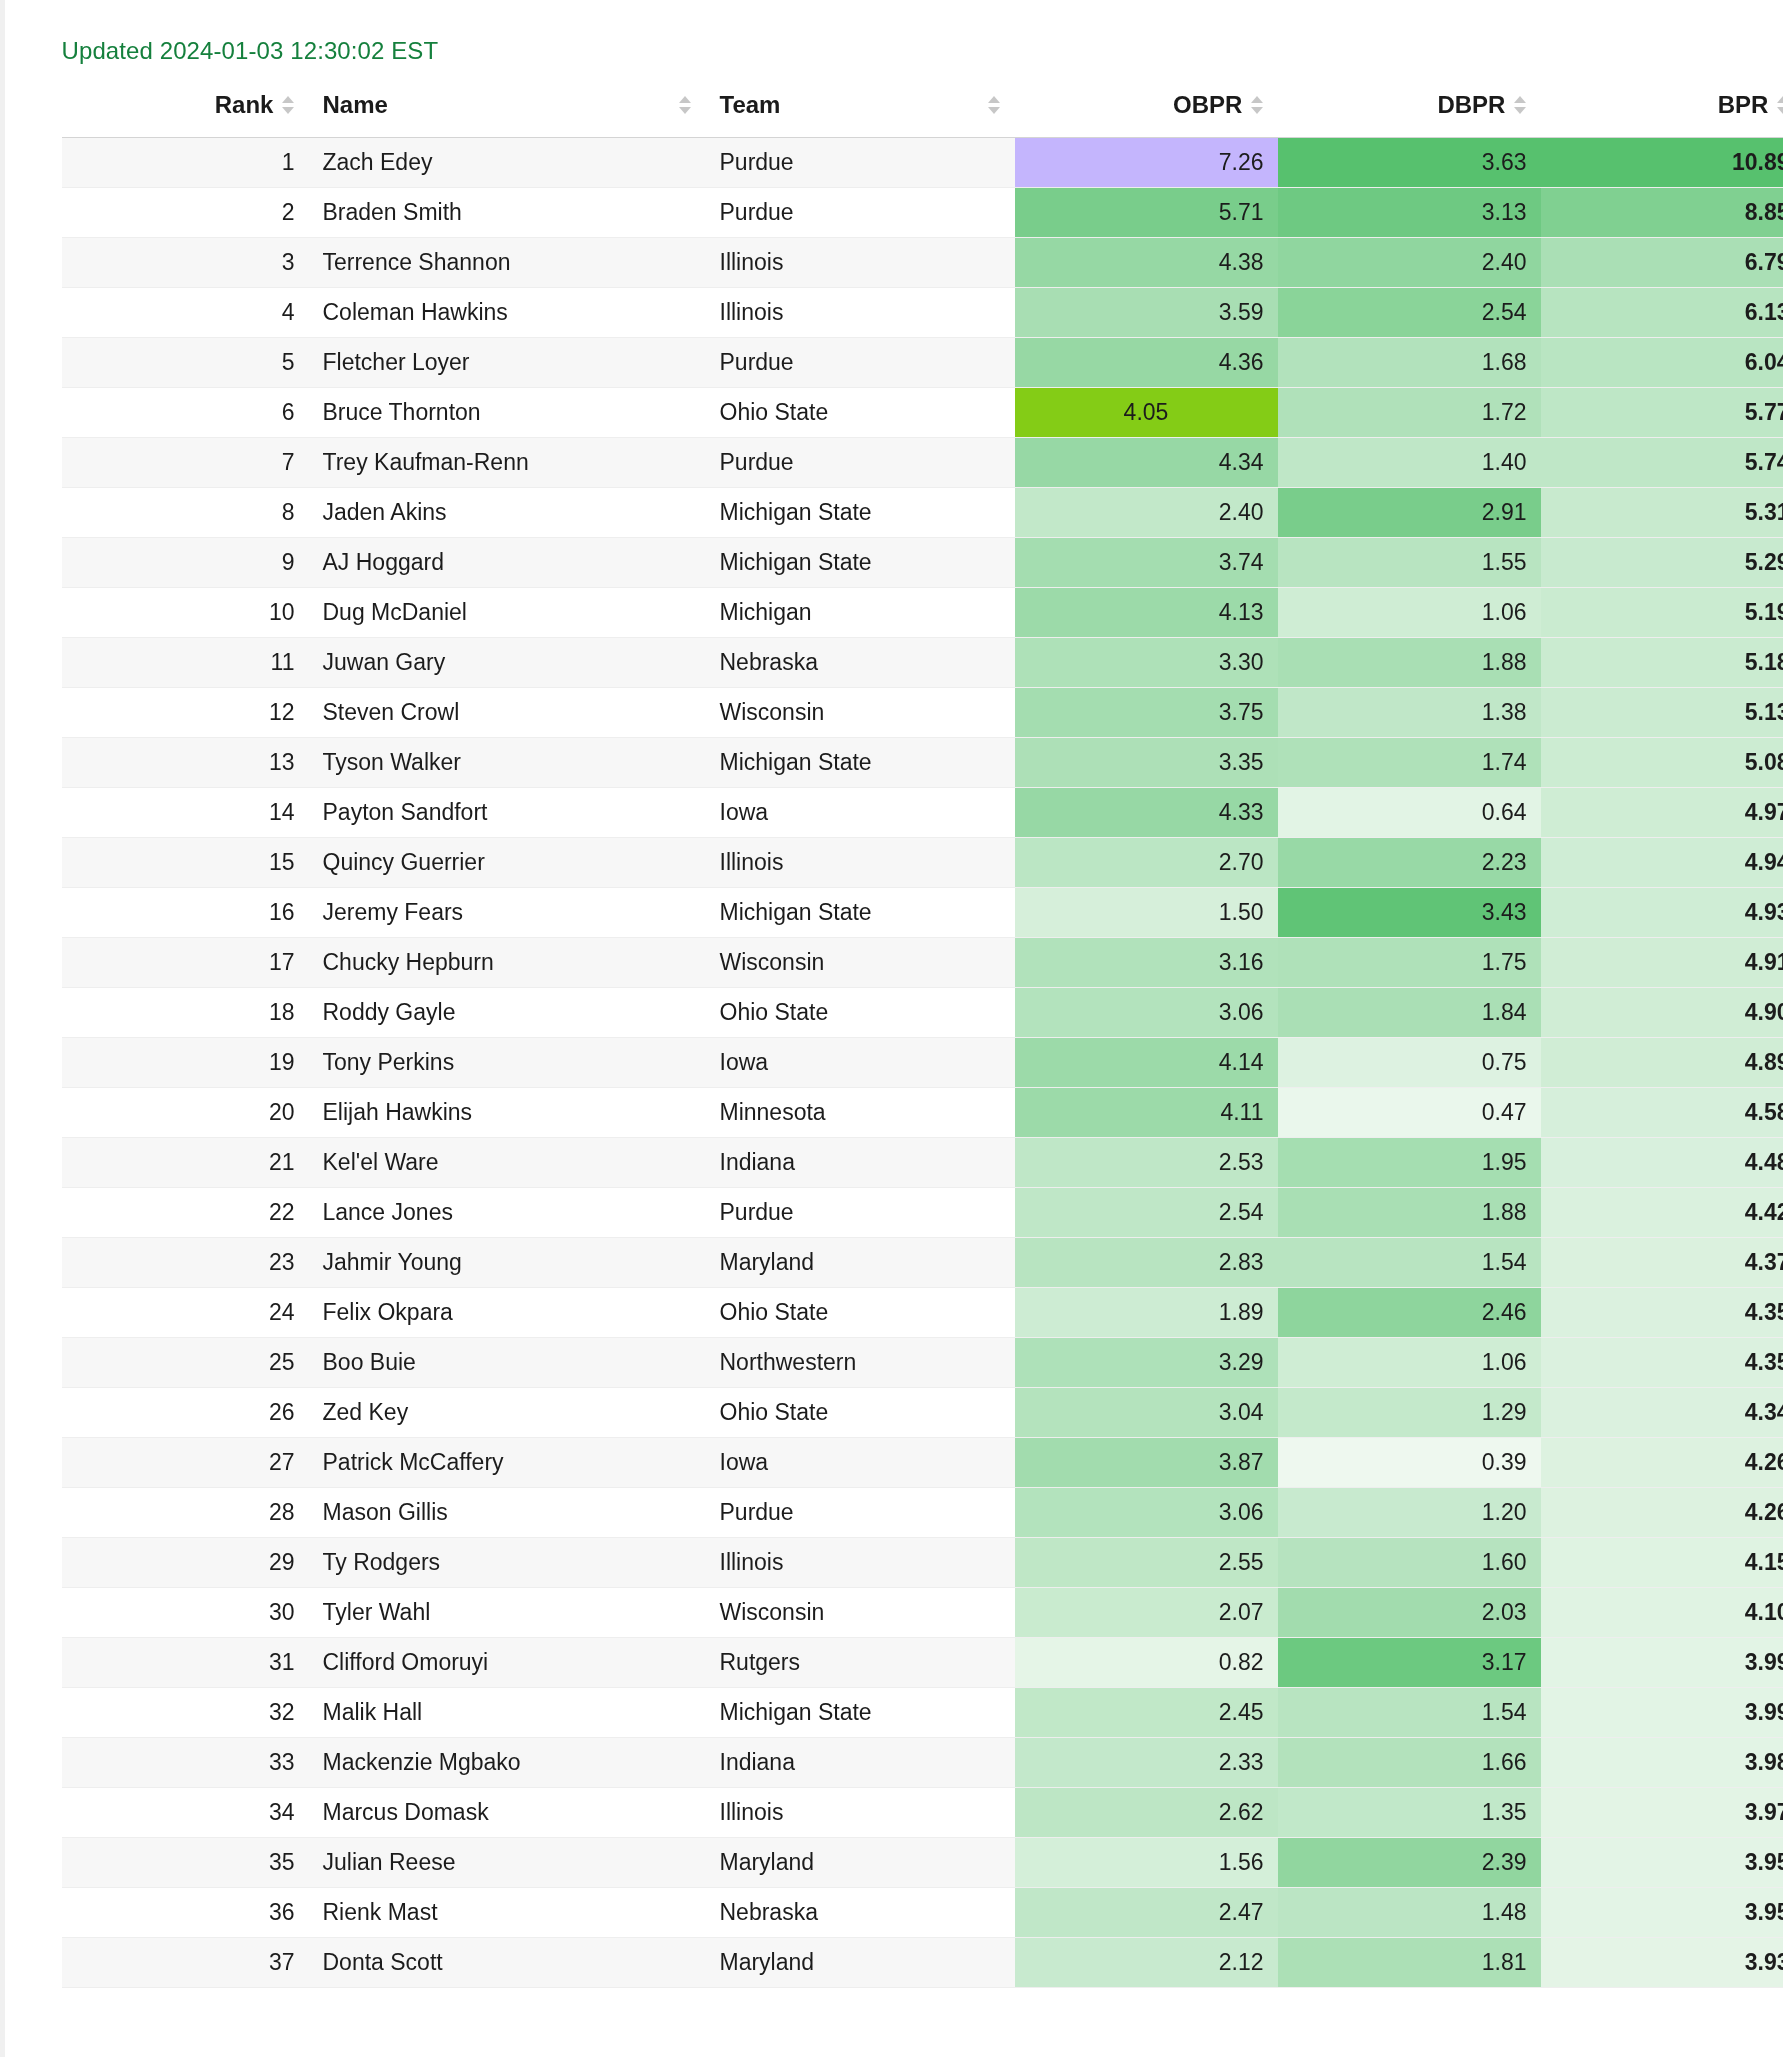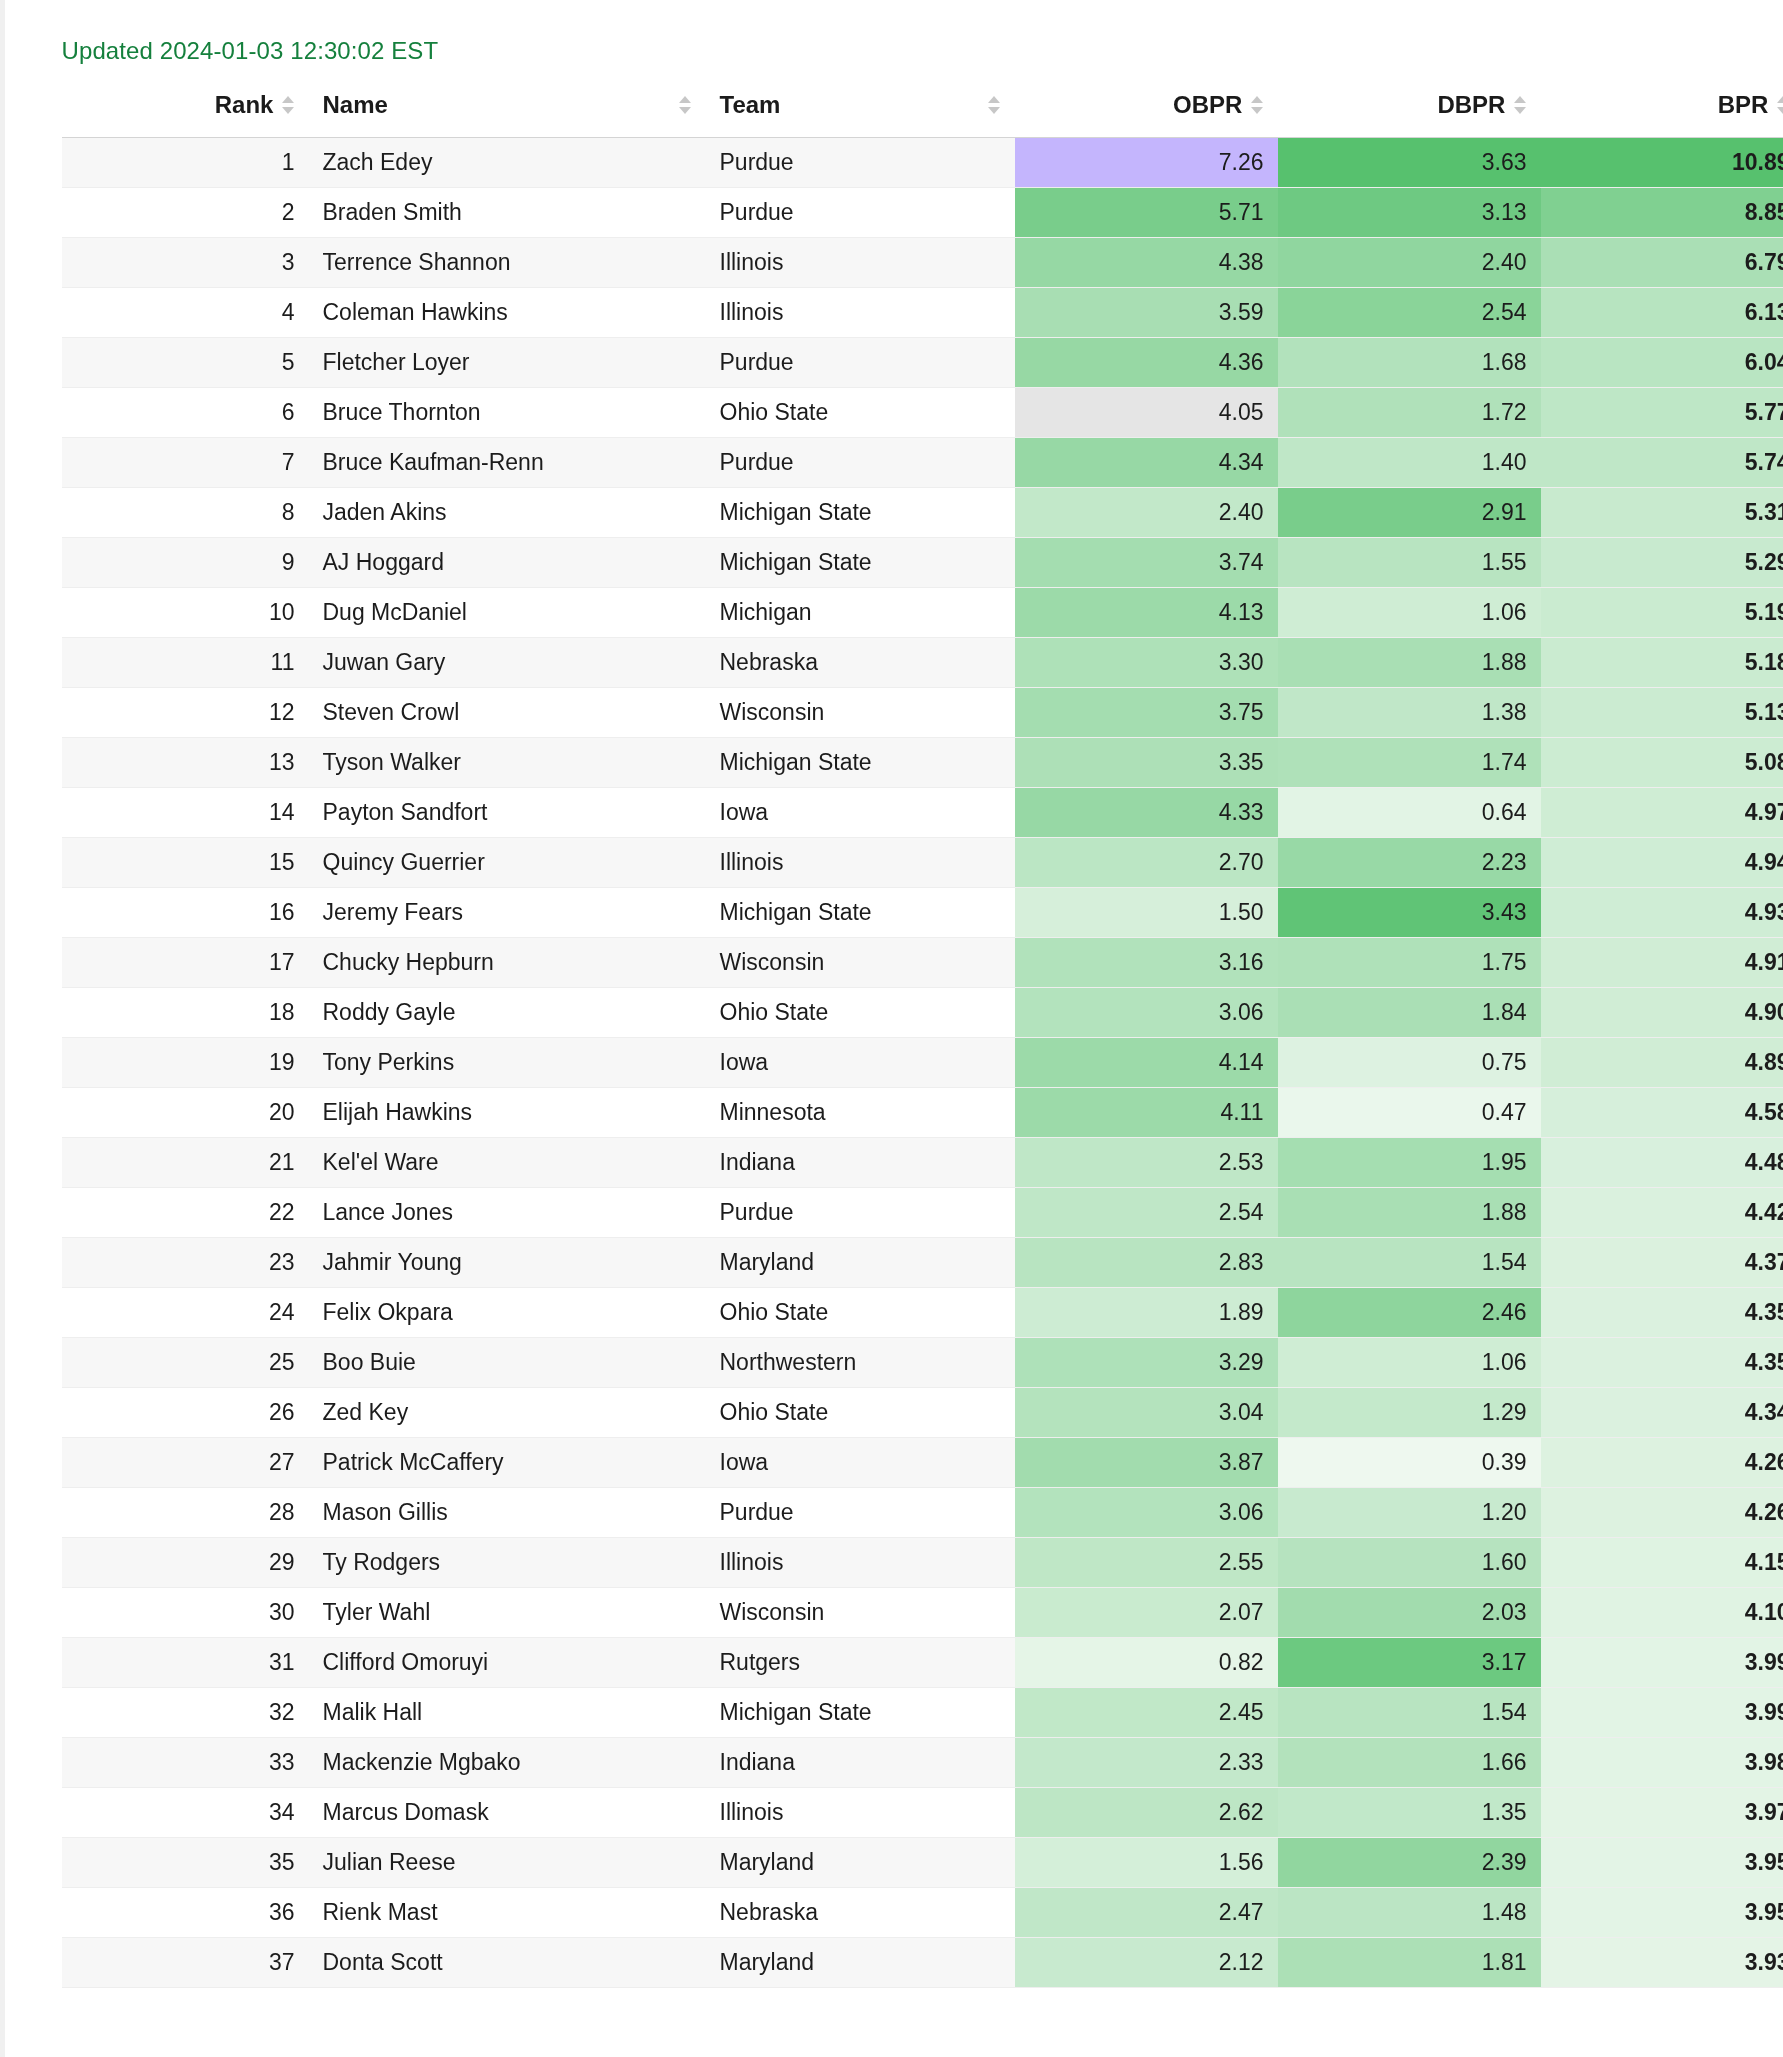--- a/index.html
+++ b/index.html
@@ -215,27 +215,27 @@
           <td class="name">Fletcher Loyer</td>
           <td class="team">Purdue</td>
           <td class="num" style="background: rgb(151, 216, 164);">4.36</td>
           <td class="num" style="background: rgb(178, 226, 188);">1.68</td>
           <td class="bpr" style="background: rgb(185, 229, 194);">6.04</td>
         </tr>
         <tr>
           <td class="rank">6</td>
           <td class="name">Bruce Thornton</td>
           <td class="team">Ohio State</td>
-          <td class="num" style="background: #e5e5e5;">4.05</td>
+          <td class="num" style="background: #84cc16; text-align: center;">4.05</td>
           <td class="num" style="background: rgb(176, 225, 186);">1.72</td>
           <td class="bpr" style="background: rgb(190, 231, 198);">5.77</td>
         </tr>
         <tr>
           <td class="rank">7</td>
-          <td class="name">Bruce Kaufman-Renn</td>
+          <td class="name">Trey Kaufman-Renn</td>
           <td class="team">Purdue</td>
           <td class="num" style="background: rgb(151, 216, 165);">4.34</td>
           <td class="num" style="background: rgb(191, 231, 199); margin-left: 7px;">1.40</td>
           <td class="bpr" style="background: rgb(191, 231, 199);">5.74</td>
         </tr>
         <tr>
           <td class="rank">8</td>
           <td class="name">Jaden Akins</td>
           <td class="team">Michigan State</td>
           <td class="num" style="background: rgb(194, 232, 201);">2.40</td>

